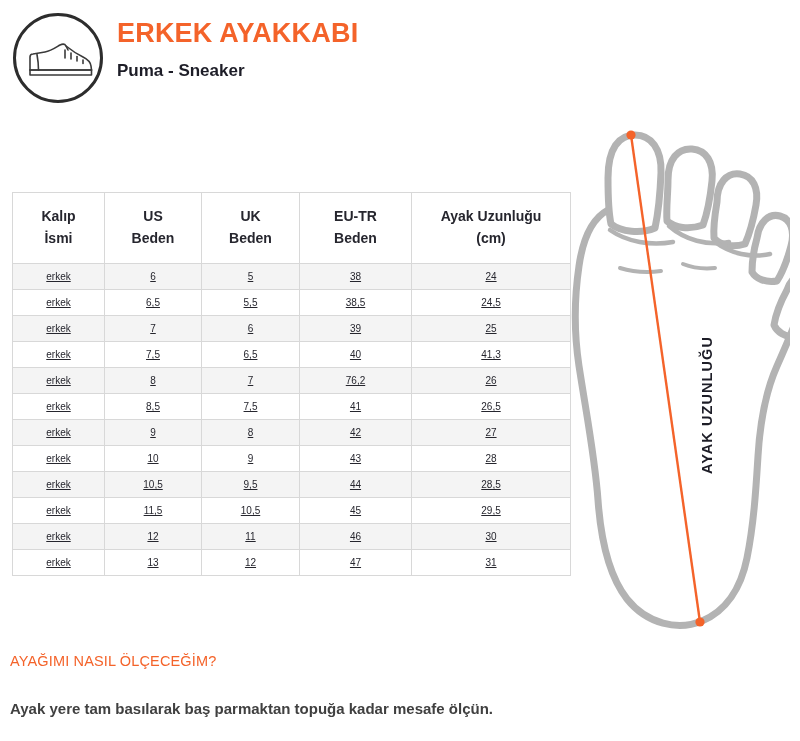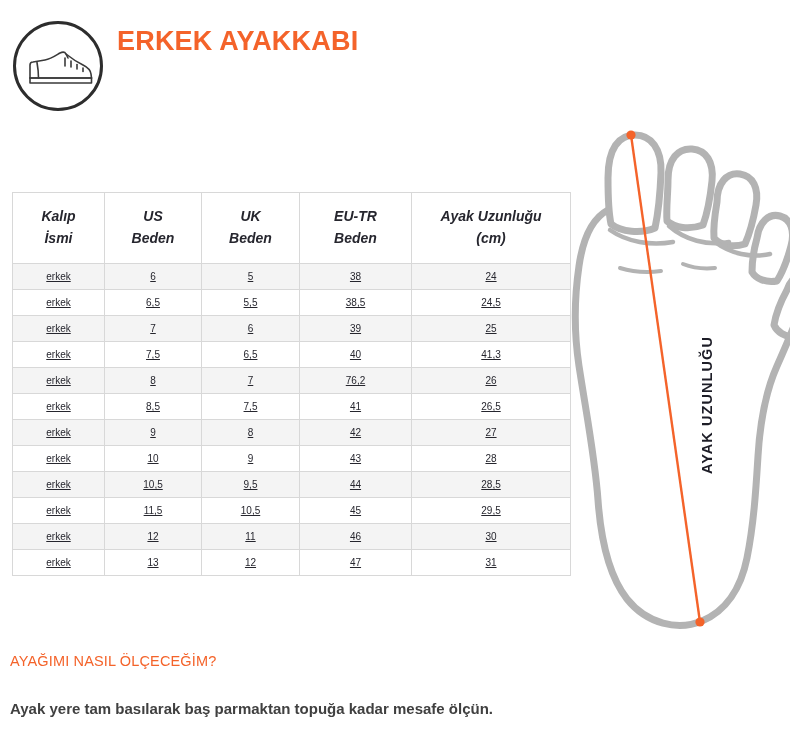--- a/index.html
+++ b/index.html
@@ -14,21 +14,21 @@
     font-family: "Liberation Sans", "DejaVu Sans", sans-serif;
     color: #1d1d27;
     position: relative;
     overflow: hidden;
   }
 
   
   #header {
     position: absolute;
     left: 0;
-    top: 8px;
+    top: 0;
     width: 800px;
     height: 115px;
   }
   #shoe-badge {
     position: absolute;
     left: 13px;
     top: 13px;
     width: 90px;
     height: 90px;
     border: 3px solid #2d2d2d;
@@ -78,21 +78,20 @@
     text-align: center;
     color: #26262e;
   }
   table.size-table th {
     font-size: 14px;
     font-weight: bold;
     padding: 13px 2px 14px 2px;
     line-height: 1.55;
     background: #ffffff;
     vertical-align: middle;
-    font-style: italic;
   }
   table.size-table td {
     font-size: 10px;
     font-weight: normal;
     height: 25px;
     padding: 0;
     vertical-align: middle;
     text-decoration: underline;
   }
   table.size-table tbody tr.row-odd td {
@@ -167,20 +166,21 @@
         <path d="M10 15.5 C11 21 11.5 26 11.5 31"></path>
         <path d="M38 11 L38 19"></path>
         <path d="M44 14 L44 20"></path>
         <path d="M50 17.5 L50 22"></path>
         <path d="M56 21 L56 24.5"></path>
       </g>
     </svg>
   </div>
 
   <div id="title-main">ERKEK AYAKKABI</div>
+  <div id="title-sub">Puma - Sneaker</div>
 </div>
 
 <div id="size-table-wrap">
   <table class="size-table">
     <colgroup>
       <col class="c-name">
         <col class="c-us">
         <col class="c-uk">
         <col class="c-eu">
         <col class="c-len">

